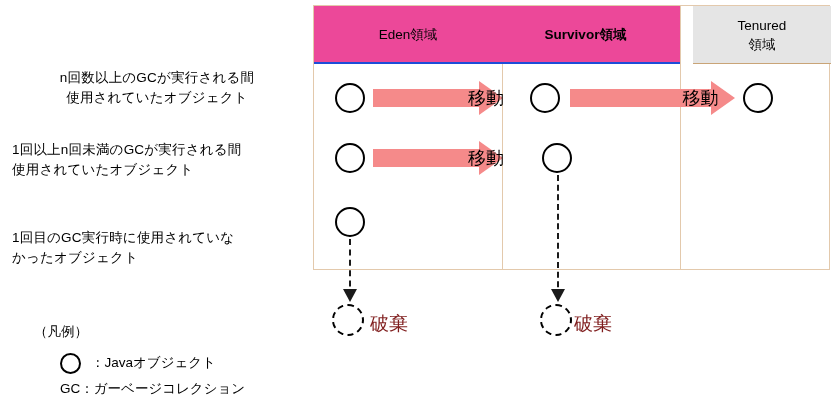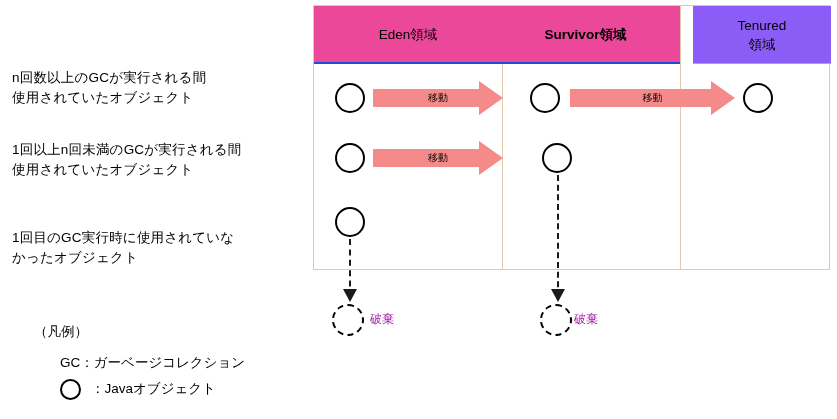--- a/index.html
+++ b/index.html
@@ -18,21 +18,21 @@
 
   
   .desc {
     position: absolute;
     font-size: 13.5px;
     line-height: 20px;
     letter-spacing: 0.2px;
     white-space: pre-line;
     color: #000;
   }
-  #desc-eden   { left: 12px; top: 68px;  width: 290px; }
+  #desc-eden   { left: 12px; top: 68px;  width: 290px; text-align: center; }
   #desc-surv   { left: 12px; top: 131px; width: 298px; margin-top: 9px; }
   #desc-disc   { left: 12px; top: 199px; width: 292px; margin-top: 29px; }
 
   
   #legend {
     position: absolute;
     left: 14px;
     top: 322px;
     width: 290px;
     font-size: 13.5px;
@@ -82,21 +82,21 @@
     display: flex;
     align-items: center;
     justify-content: center;
     text-align: center;
     font-size: 13.5px;
     line-height: 19px;
     box-sizing: border-box;
   }
   #col-eden .col-head,
   #col-surv .col-head   { background: #ec4899; border-bottom: 2px solid #1d4ed8; }
-  #col-tenure .col-head { background: #8b5cf6; border-bottom: 1px solid #C9A477; }
+  #col-tenure .col-head { background: #e5e5e5; border-bottom: 1px solid #C9A477; }
 
   
   .obj-circle {
     position: absolute;
     width: 30px;
     height: 30px;
     border: 2px solid #000;
     border-radius: 50%;
     box-sizing: border-box;
     background: #fff;
@@ -131,70 +131,71 @@
     width: 0;
     height: 0;
     border-top: 17px solid transparent;
     border-bottom: 17px solid transparent;
     border-left: 24px solid #F58A8A;
   }
   .arrow-label {
     position: absolute;
     width: 100%;
     text-align: center;
-    font-size: 10px;
+    font-size: 18px;
     color: #000;
     z-index: 3;
     line-height: 34px;
+    padding-left: 48px;
   }
 
   
   .dash-line {
     position: absolute;
     width: 0;
     border-left: 2px dashed #1a1a1a;
   }
   .dash-head {
     position: absolute;
     width: 0;
     height: 0;
     border-left: 7px solid transparent;
     border-right: 7px solid transparent;
     border-top: 13px solid #1a1a1a;
   }
   .discard-label {
     position: absolute;
-    font-size: 12px;
-    color: #a21caf;
+    font-size: 19px;
+    color: #7f1d1d;
     white-space: nowrap;
   }
 </style>
 </head>
 <body>
 
 <div class="desc" id="desc-eden">n回数以上のGCが実行される間
 使用されていたオブジェクト</div>
 
 <div class="desc" id="desc-surv">1回以上n回未満のGCが実行される間
 使用されていたオブジェクト</div>
 
 <div class="desc" id="desc-disc">1回目のGC実行時に使用されていな
 かったオブジェクト</div>
 
 <div id="legend">
   <div class="legend-title">（凡例）</div>
 
   <div class="legend-row">
+    <span class="legend-circle"></span>
+    <span class="legend-text">：Javaオブジェクト</span>
+  </div>
+
+  <div class="legend-row">
     <span class="legend-gc-label">GC</span>
     <span class="legend-text" style="margin-left:0;">：ガーベージコレクション</span>
-  </div>
-
-  <div class="legend-row">
-    <span class="legend-circle"></span>
-    <span class="legend-text">：Javaオブジェクト</span>
   </div>
 </div>
 
 <div id="gen-table">
 
   <div class="col" id="col-eden">
     <div class="col-head">Eden領域</div>
   </div>
 
   <div class="col" id="col-surv">

